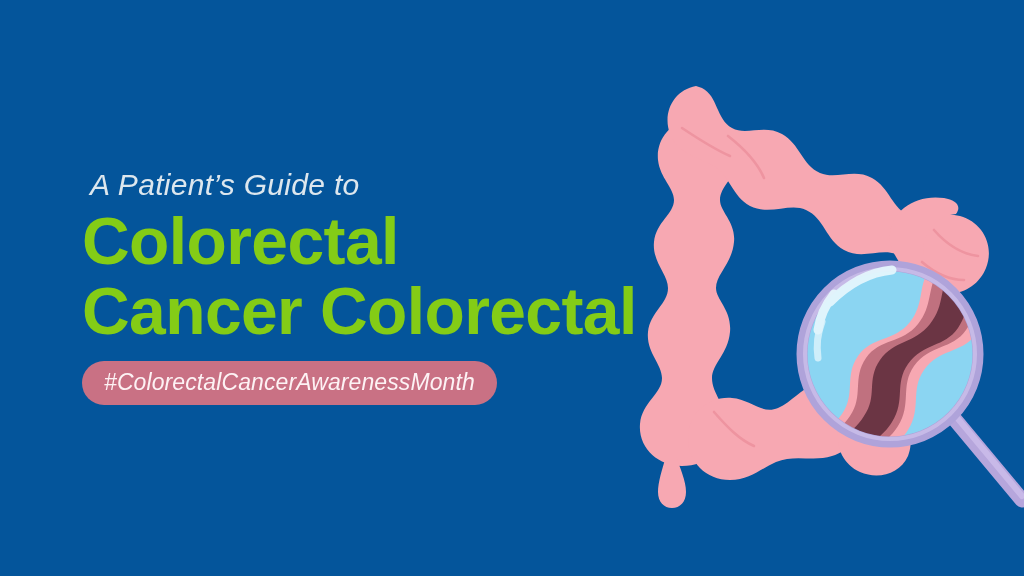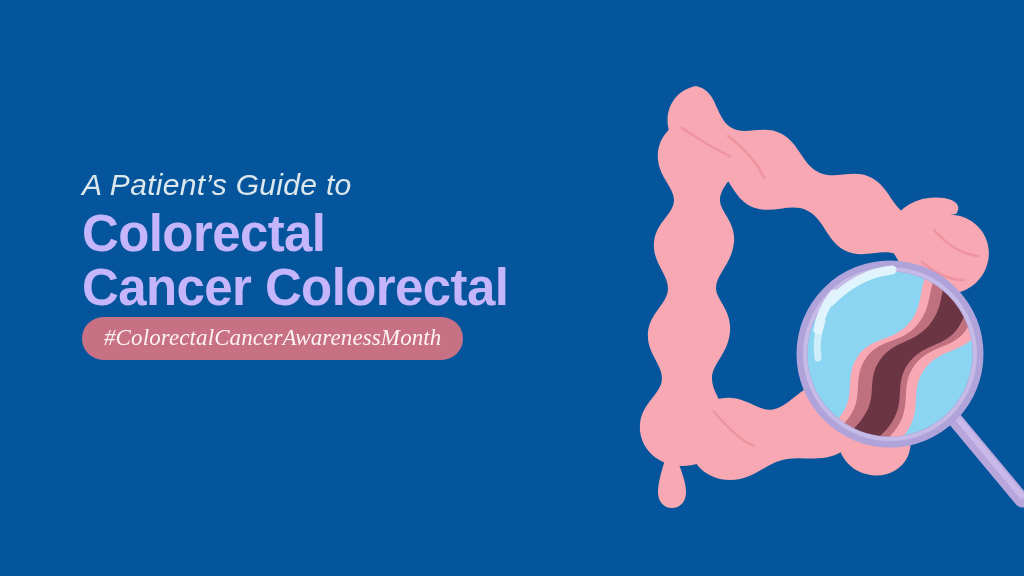--- a/index.html
+++ b/index.html
@@ -23,47 +23,46 @@
     top: 168px;
     width: 560px;
   }
   #eyebrow {
     font-size: 30px;
     font-style: italic;
     font-weight: 400;
     color: #DDE7EE;
     letter-spacing: 0.3px;
     line-height: 1.1;
-    margin: 0 0 6px 0;
+    margin: 0 0 6px 8px;
     white-space: nowrap;
   }
   #headline {
-    font-size: 51px;
+    font-size: 66px;
     font-weight: 700;
-    color: #c4b5fd;
+    color: #84cc16;
     line-height: 1.06;
     letter-spacing: -0.6px;
     margin: 0;
     white-space: nowrap;
   }
   #headline .hl-line { display: block; }
 
   #hashtag-badge {
     display: inline-block;
-    margin-top: 2px;
+    margin-top: 14px;
     background: #C97184;
     border-radius: 999px;
     padding: 8px 22px 9px 22px;
     font-size: 23px;
     font-style: italic;
     font-weight: 400;
     color: #FDF2F4;
     letter-spacing: 0.1px;
     white-space: nowrap;
-    font-family: Liberation Serif, serif;
   }
 
   
   #illustration {
     position: absolute;
     right: 0;
     top: 0;
     width: 420px;
     height: 576px;
   }

